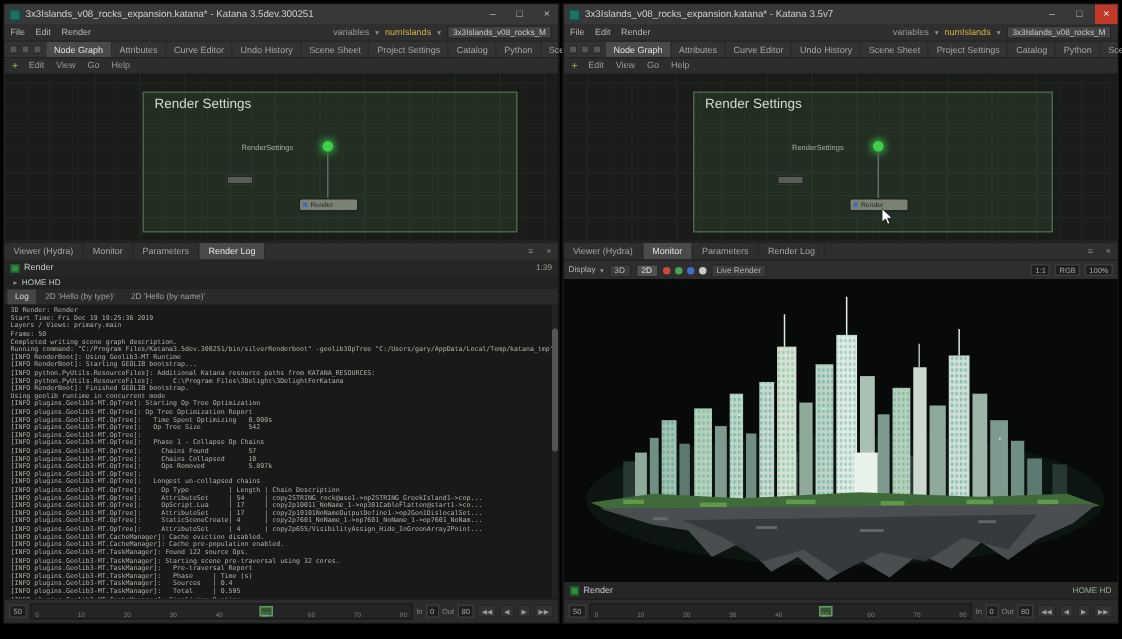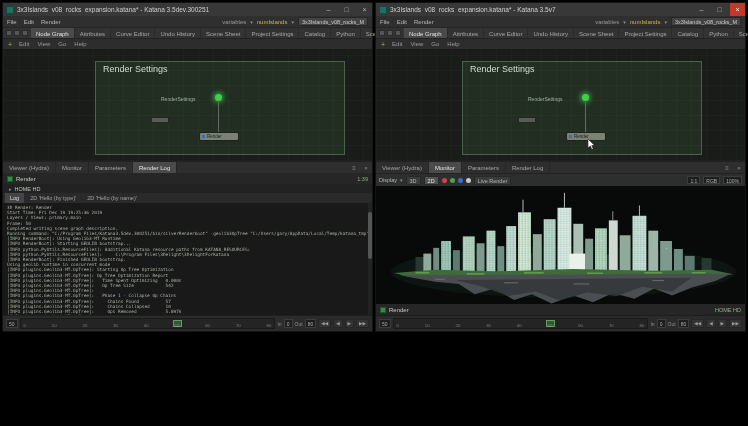--- a/index.html
+++ b/index.html
@@ -1,19 +1,19 @@
 <!DOCTYPE html>
 <html><head>
 <meta charset="utf-8">
 <style>
   * { box-sizing: border-box; margin: 0; padding: 0; }
   html,body { width:748px; height:426px; background:#000; overflow:hidden;
     font-family:"Liberation Sans", sans-serif; }
   .windows { display:flex; gap:2px; padding:2px; height:418px; }
-  .w { width:371px; height:330px; background:#2b2b2b; display:flex; flex-direction:column;
+  .w { width:371px; height:414px; background:#2b2b2b; display:flex; flex-direction:column;
        border:1px solid #141414; }
   .spacer { flex:1; }
 
   
   .tb { height:13px; background:#383838; display:flex; align-items:center; gap:3px;
         padding:0 0 0 3px; font-size:6.5px; color:#cfcfcf; flex:0 0 auto; }
   .appicon { width:8px; height:8px; background:#1f6f63; border-radius:1px; display:inline-block;
              border:1px solid #0e4a42; }
   .title { white-space:nowrap; overflow:hidden; text-overflow:ellipsis; max-width:290px; }
   .wc { width:15px; height:13px; text-align:center; line-height:13px; color:#bbb; font-size:7px; }

